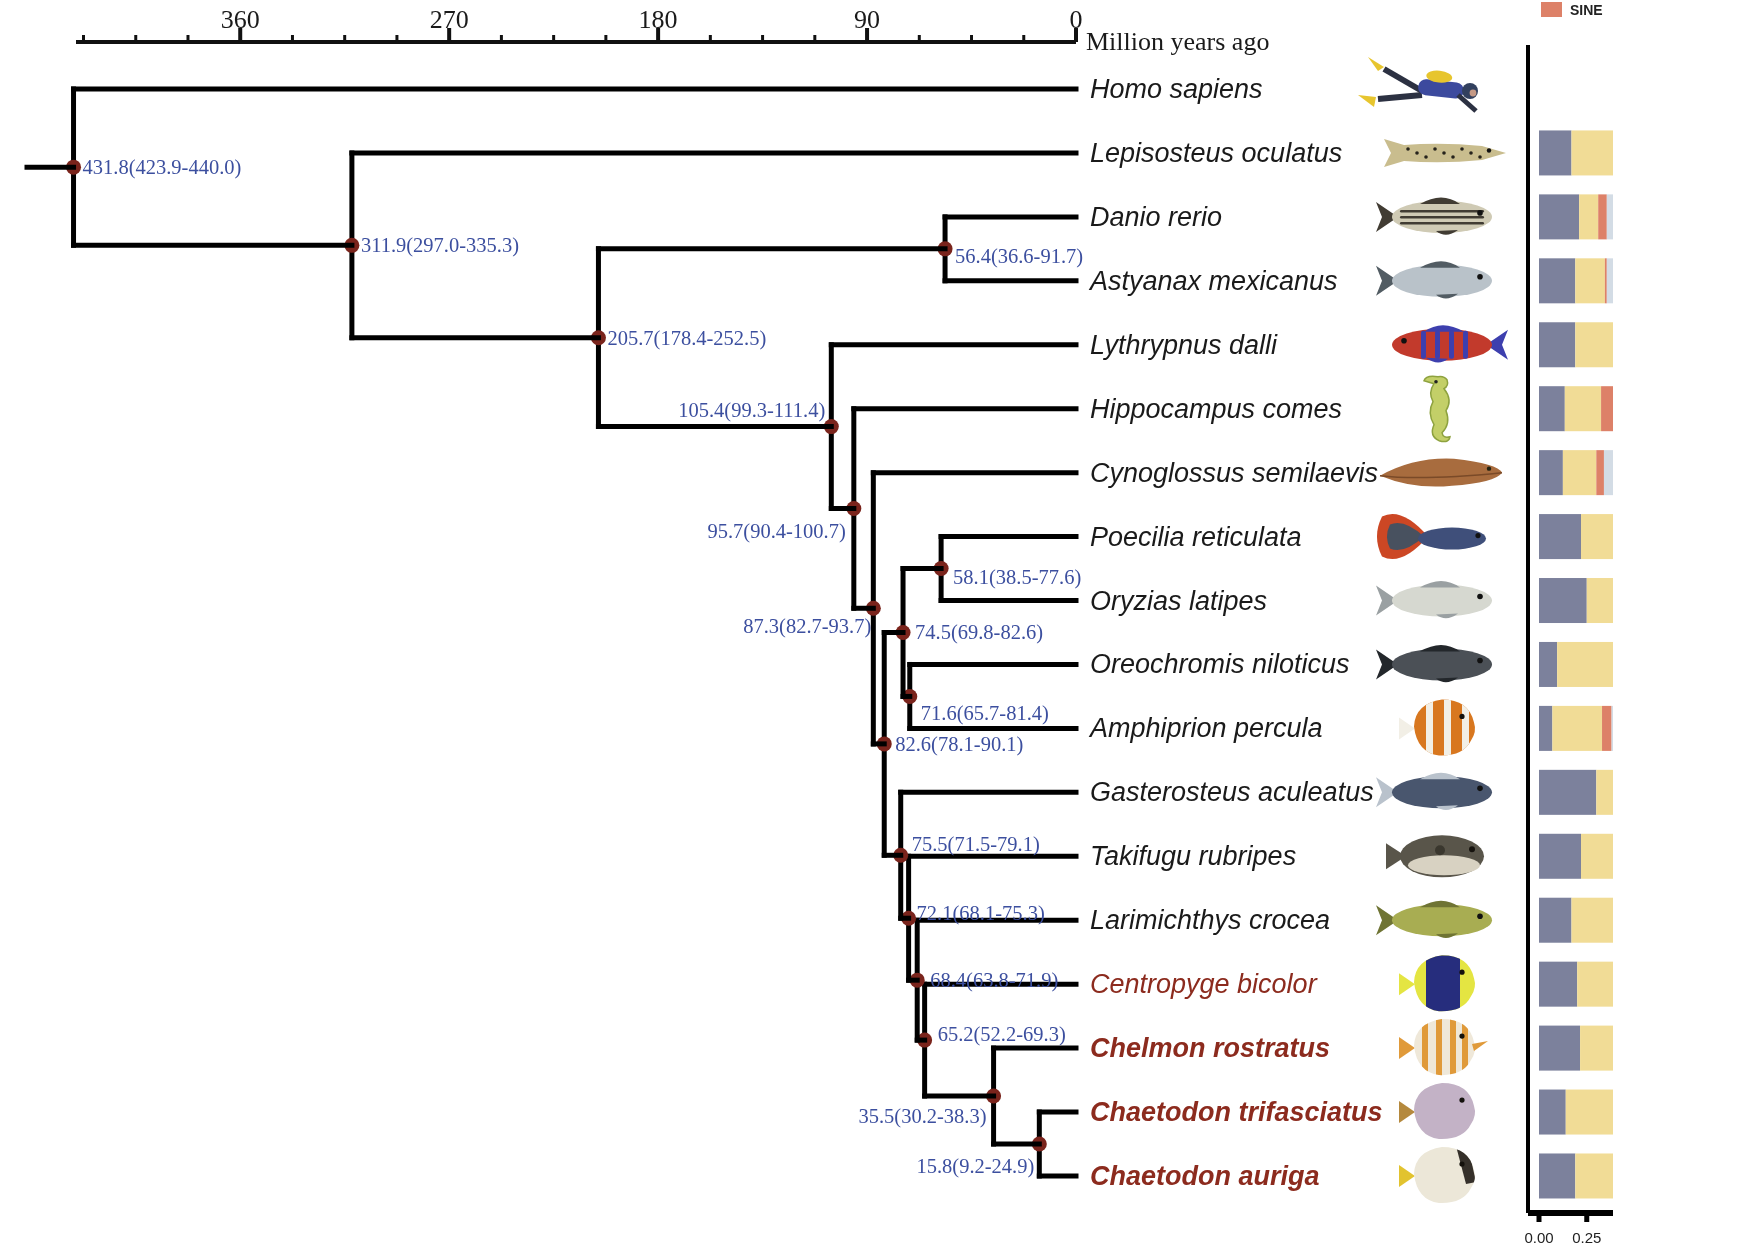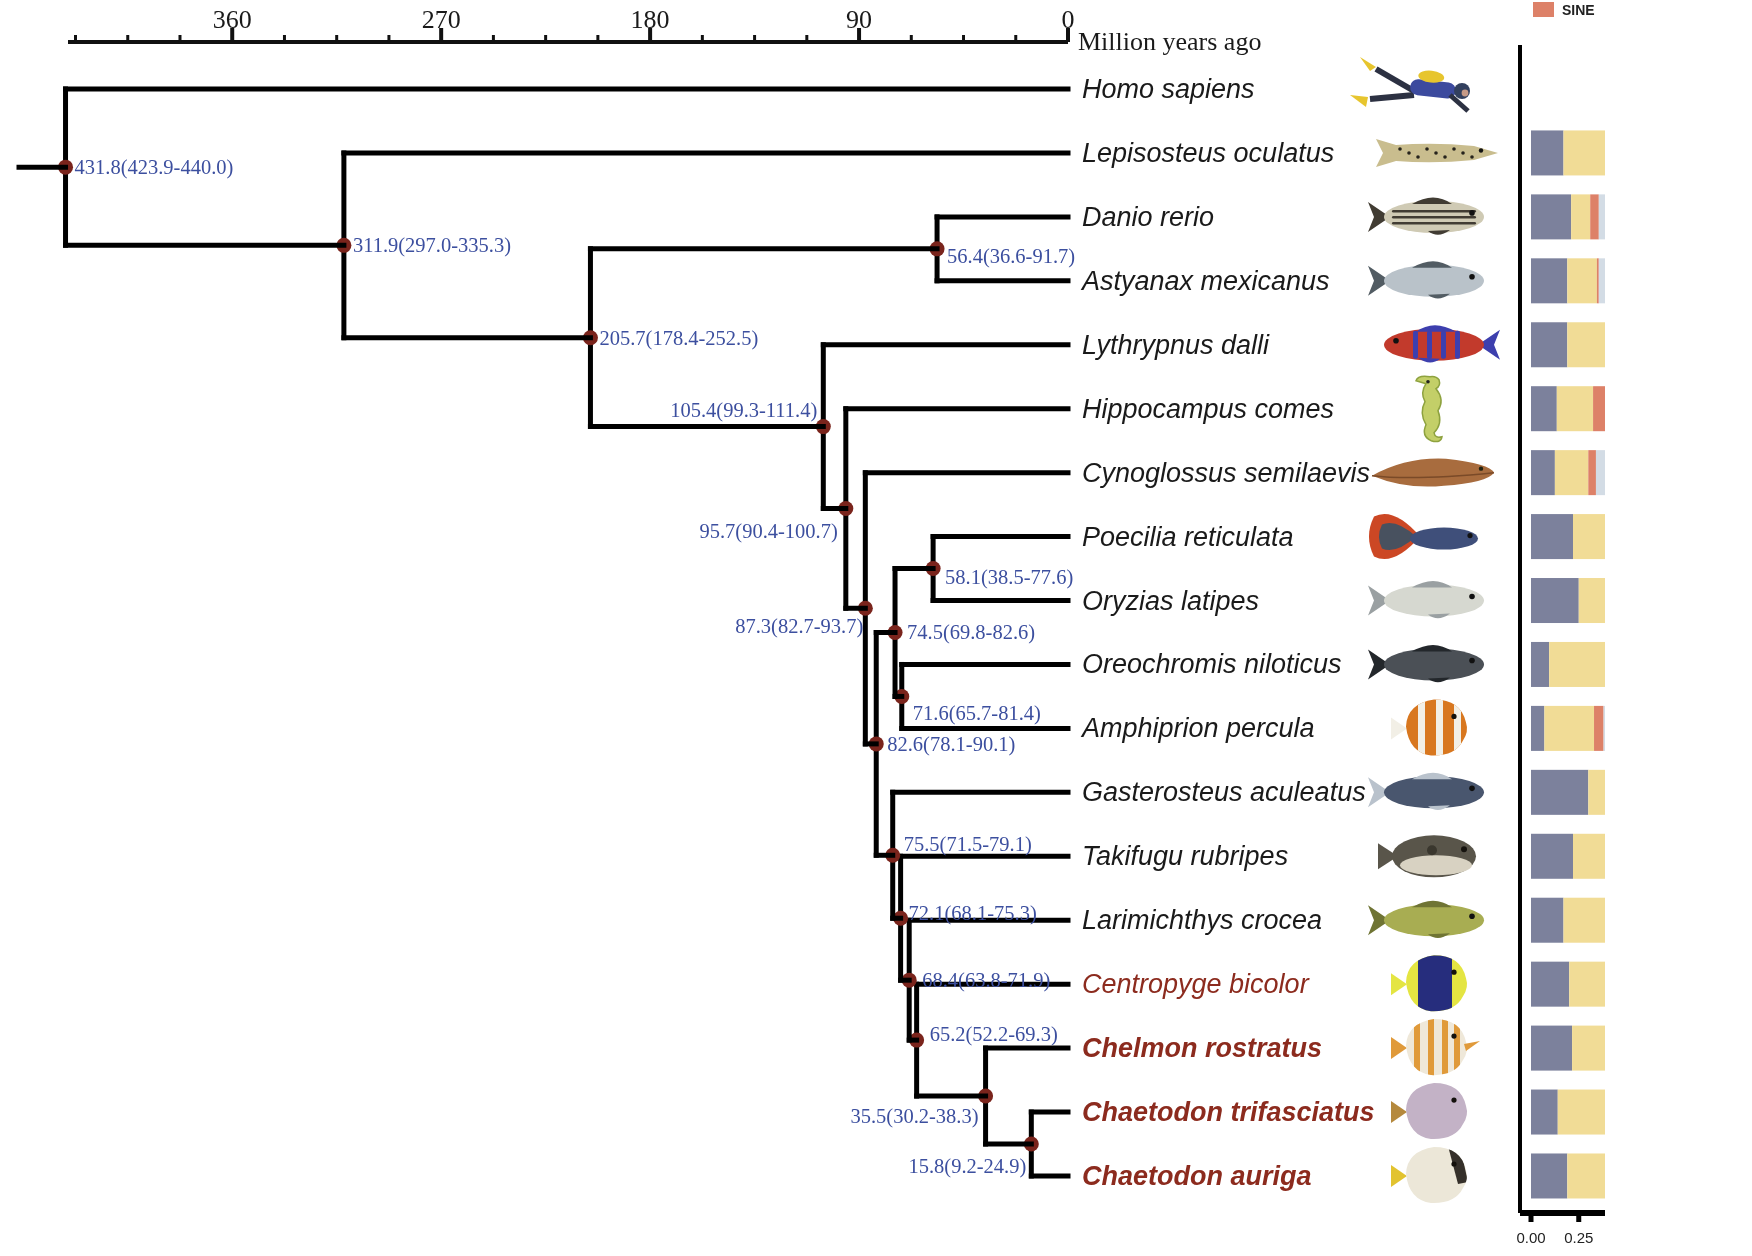--- a/index.html
+++ b/index.html
@@ -1,17 +1,17 @@
 <!DOCTYPE html>
 <html><head>
 <meta charset="utf-8">
 <style>
   html,body{margin:0;padding:0;background:#ffffff;}
   #stage{position:relative;width:1605px;height:1256px;background:#ffffff;overflow:hidden;
-         font-family:"Liberation Sans",sans-serif;}
+         font-family:"Liberation Sans",sans-serif;margin-left:8px;}
   svg text{user-select:none;}
   .serif{font-family:"Liberation Serif","DejaVu Serif",serif;}
 </style>
 </head>
 <body>
 
 <div id="stage">
   <svg id="figure-svg" width="1752" height="1256" viewBox="0 0 1752 1256" xmlns="http://www.w3.org/2000/svg">
       <g>
         <line x1="68" y1="42" x2="1068" y2="42" stroke="#111" stroke-width="4"></line>

